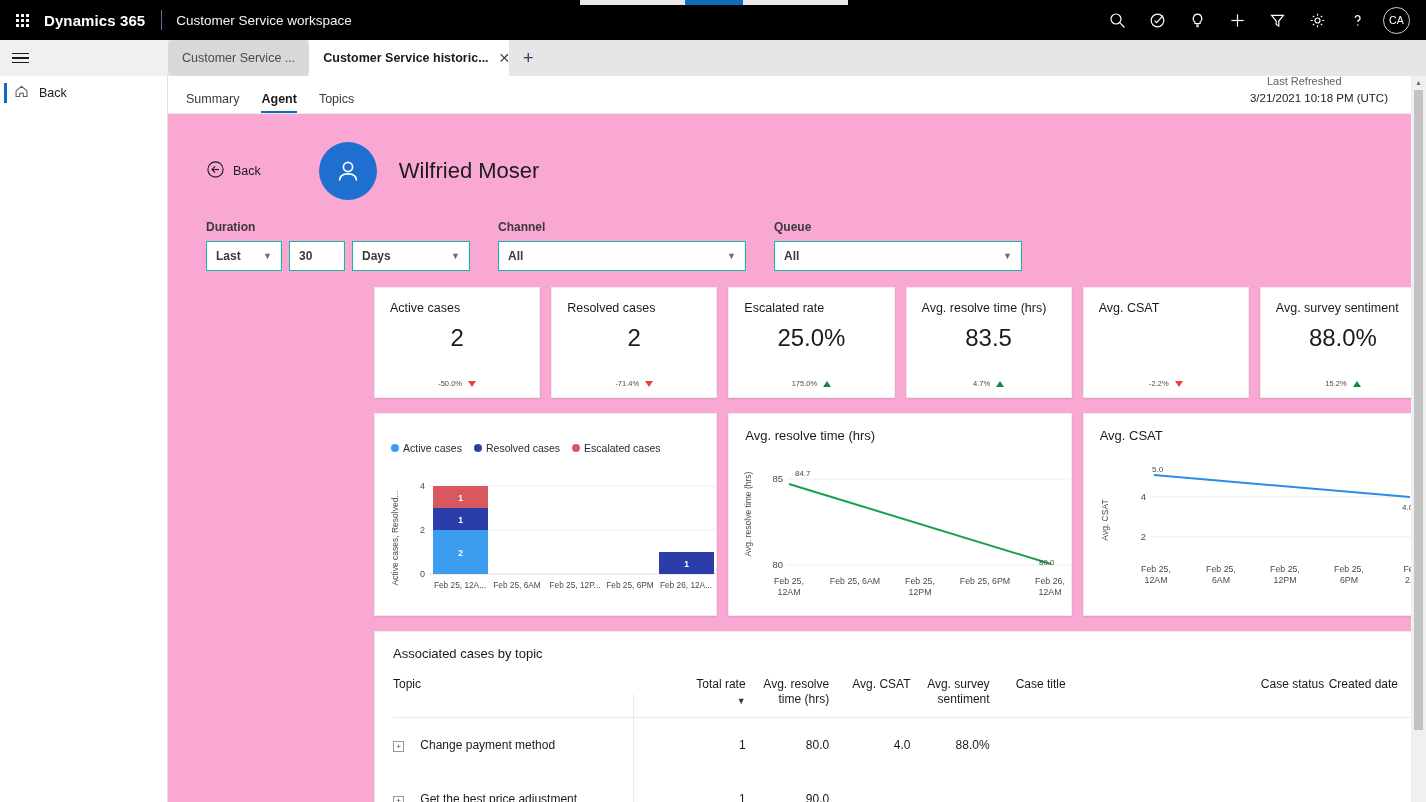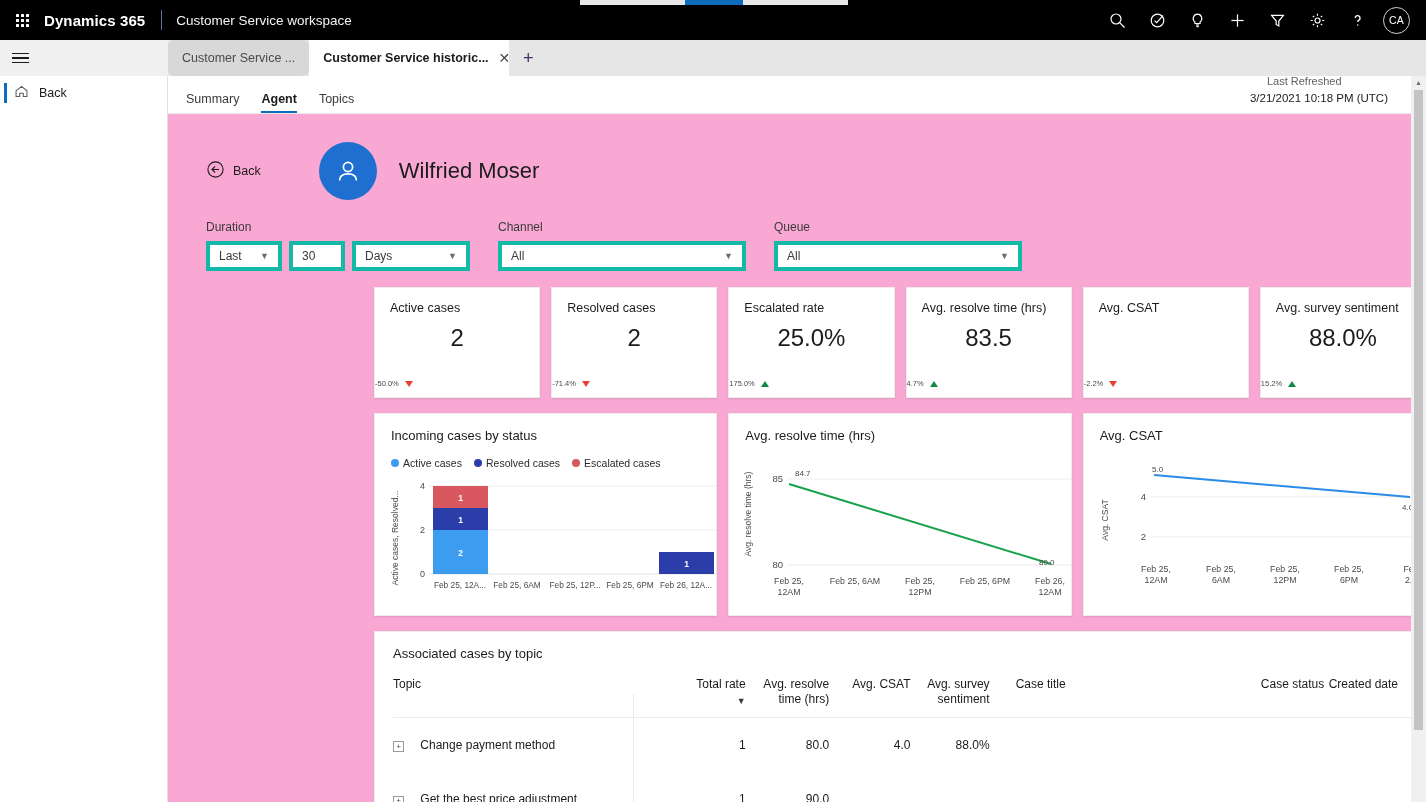--- a/index.html
+++ b/index.html
@@ -120,25 +120,25 @@
   #agent-header { display: flex; align-items: center; padding: 28px 0 0 38px; }
   #back-btn { display: flex; align-items: center; gap: 8px; font-size: 12.5px; color: #1b1b1b; cursor: pointer; }
   #agent-avatar {
     width: 58px; height: 58px; border-radius: 50%; background: #1f6fd0;
     margin-left: 58px; display: flex; align-items: center; justify-content: center;
   }
   #agent-name { font-size: 22px; color: #1b1b1b; margin-left: 22px; }
 
   
   #filters { display: flex; padding: 20px 0 0 38px; gap: 0px; align-items: flex-start; }
-  .filter-group { margin-right: 28px; }
+  .filter-group { margin-right: 28px; font-weight: bold; }
   .filter-label { font-size: 12px; color: #3a3a3a; margin-bottom: 7px; }
   .filter-row { display: flex; gap: 7px; }
   .ctrl {
-    height: 30px; border: 4px solid #14b8a6; background: #ffffff;
+    height: 30px; border: 1px solid #14b8a6; background: #ffffff;
     display: flex; align-items: center; justify-content: space-between;
     padding: 0 9px; font-size: 12px; color: #3a3a3a; cursor: pointer;
   }
   .ctrl .chev { color: #6d6d6d; font-size: 9px; margin-left: 10px; }
   #ctrl-last { width: 76px; }
   #ctrl-num { width: 56px; }
   #ctrl-unit { width: 118px; }
   #ctrl-channel { width: 248px; }
   #ctrl-queue { width: 248px; }
   #date-range {
@@ -153,21 +153,21 @@
     border: 1px solid #ececec; box-shadow: 0 0.6px 1.8px rgba(0,0,0,.10);
     padding: 13px 15px; position: relative;
   }
   .kpi-title { font-size: 12.5px; color: #1b1b1b; }
   .kpi-value {
     position: absolute; left: 0; right: 0; top: 36px;
     text-align: center; font-size: 24px; color: #1b1b1b; font-weight: normal;
   }
   .kpi-delta {
     position: absolute; left: 0; right: 0; bottom: 9px;
-    display: flex; align-items: center; gap: 6px;
+    display: flex; align-items: center; justify-content: center; gap: 6px;
   }
   .kpi-delta .pct { font-size: 7.5px; color: #4a4a4a; }
   .tri { width: 0; height: 0; border-left: 4px solid transparent; border-right: 4px solid transparent; }
   .tri.up { border-bottom: 6px solid #10893e; }
   .tri.down { border-top: 6px solid #e8403a; }
 
   
   #chart-row { display: flex; gap: 11px; padding: 15px 0 0 206px; }
   .chart-card {
     background: #ffffff; border: 1px solid #ececec;
@@ -430,21 +430,20 @@
         <div class="kpi-delta">
           <span class="pct">15.2%</span>
           <span class="tri up"></span>
         </div>
       </div>
     </div>
 
     <div id="chart-row">
 
       <div class="chart-card" id="card-incoming">
-        <div class="chart-title">Incoming cases by status</div>
         <div class="legend">
           <div class="legend-item">
             <span class="dot" style="background:#3b9cf0"></span>
             <span>Active cases</span>
           </div>
           <div class="legend-item">
             <span class="dot" style="background:#2b3da8"></span>
             <span>Resolved cases</span>
           </div>
           <div class="legend-item">

